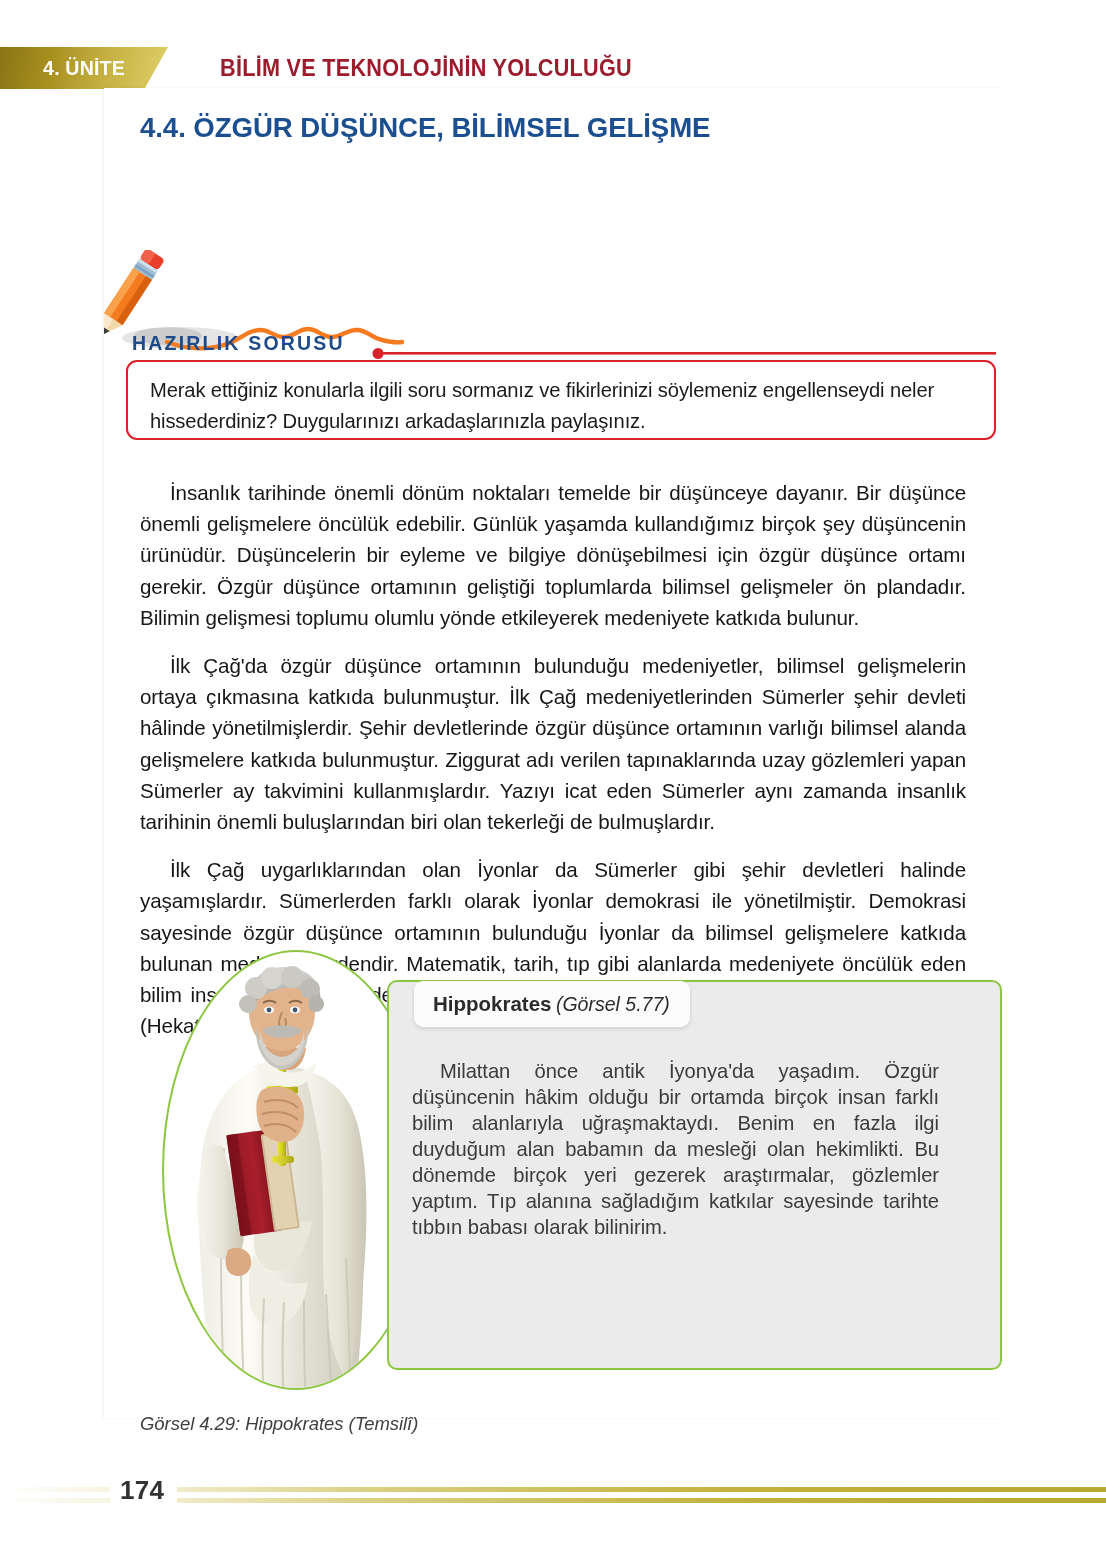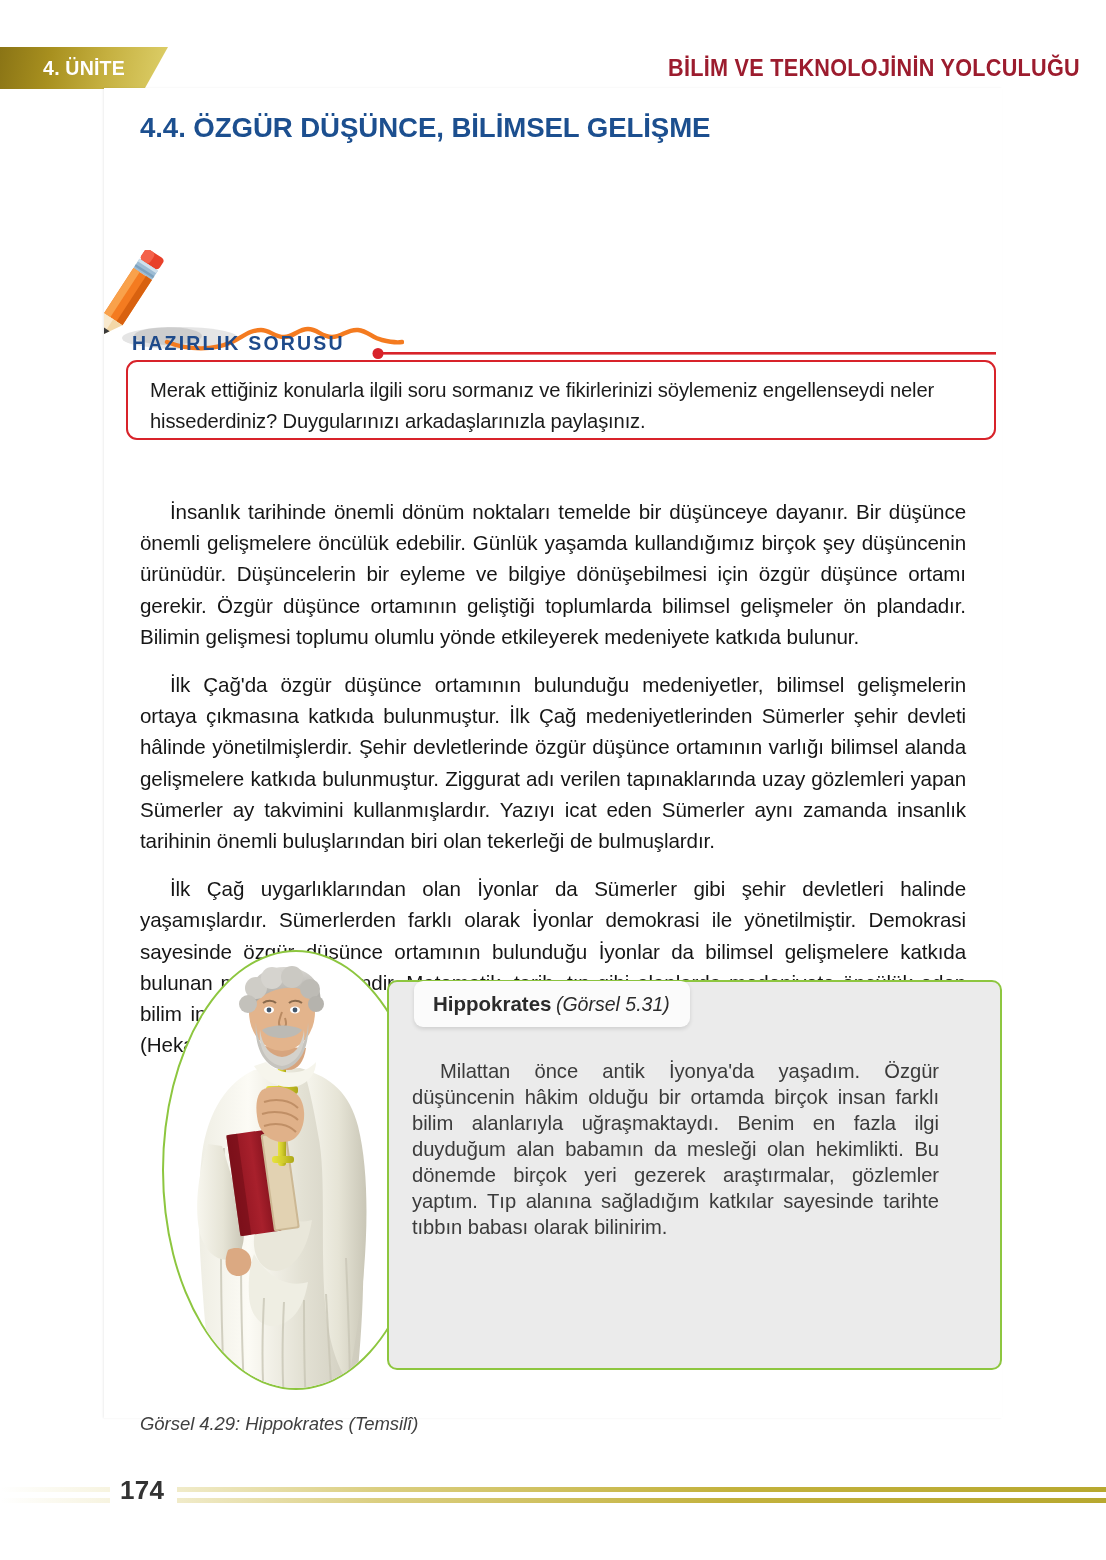--- a/index.html
+++ b/index.html
@@ -21,21 +21,20 @@
 
   
   .runhead {
     position: absolute;
     top: 47px;
     left: 0;
     width: 100%;
     height: 42px;
     display: flex;
     align-items: stretch;
-    justify-content: space-between;
   }
   .unit-ribbon {
     position: relative;
     width: 168px;
     height: 42px;
     background: linear-gradient(100deg, #8a7415 0%, #a8901f 30%, #c5b040 62%, #ded06a 100%);
     display: flex;
     align-items: center;
     justify-content: center;
     clip-path: polygon(0 0, 100% 0, 86% 100%, 0 100%);
@@ -128,21 +127,21 @@
     line-height: 31px;
     letter-spacing: -0.15px;
     transform: scaleX(0.985);
     transform-origin: left top;
   }
 
   
   .body-area {
     position: absolute;
     left: 36px;
-    top: 408px;
+    top: 389px;
     width: 826px;
   }
   .para {
     color: #161616;
     font-size: 20.6px;
     line-height: 31.2px;
     text-align: justify;
     text-indent: 30px;
     margin-bottom: 17px;
     letter-spacing: -0.1px;
@@ -453,21 +452,21 @@
           <path d="M102 72 C 100 92, 110 106, 124 108 C 138 106, 148 92, 146 72
                    C 144 88, 136 98, 124 99 C 112 98, 104 88, 102 72 Z" fill="#d4d2cc"></path>
 
           <path d="M118 444 C 130 440, 150 442, 158 450 L 158 458 L 114 458 Z" fill="#7a2a20"></path>
         </svg>
       </div>
 
       <div class="hippo-panel">
         <div class="hippo-badge">
           <span class="hippo-badge-name">Hippokrates</span>
-          <span class="hippo-badge-ref">(Görsel 5.31)</span>
+          <span class="hippo-badge-ref">(Görsel 5.77)</span>
         </div>
         <div class="hippo-quote">Milattan önce antik İyonya'da yaşadım. Özgür düşüncenin hâkim olduğu bir ortamda birçok insan farklı bilim alanlarıyla uğraşmaktaydı. Benim en fazla ilgi duyduğum alan babamın da mesleği olan hekimlikti. Bu dönemde birçok yeri gezerek araştırmalar, gözlemler yaptım. Tıp alanına sağladığım katkılar sayesinde tarihte tıbbın babası olarak bilinirim.</div>
       </div>
     </div>
 
     <div class="caption">Görsel 4.29: Hippokrates (Temsilî)</div>
   </div>
 
   <div class="footer">
     <div class="gold-rule r1"></div>

